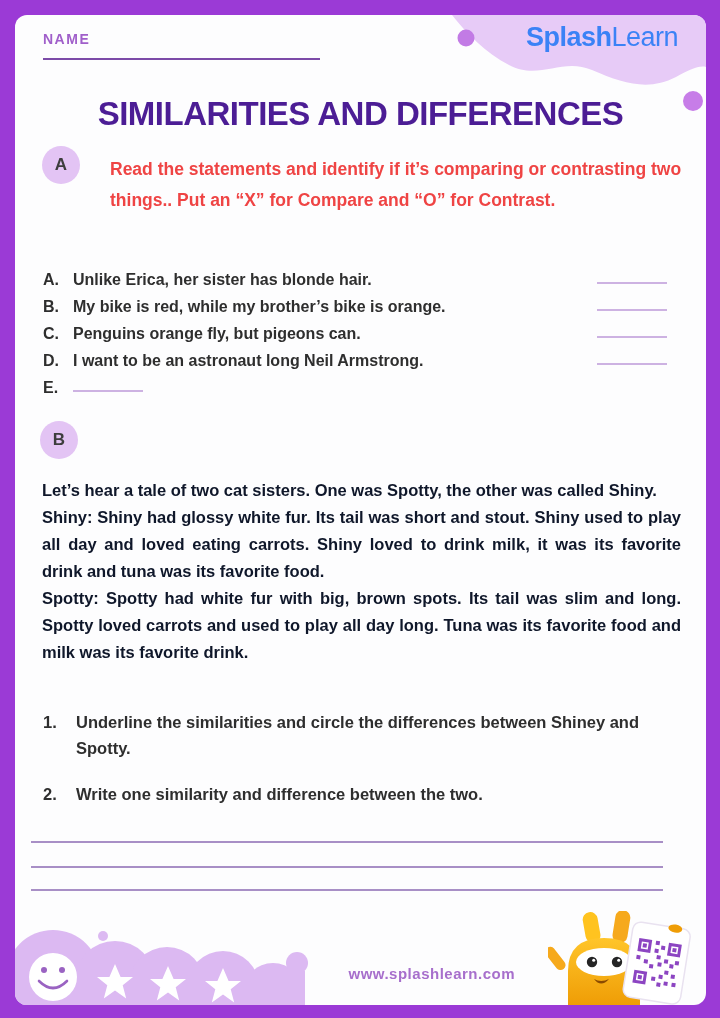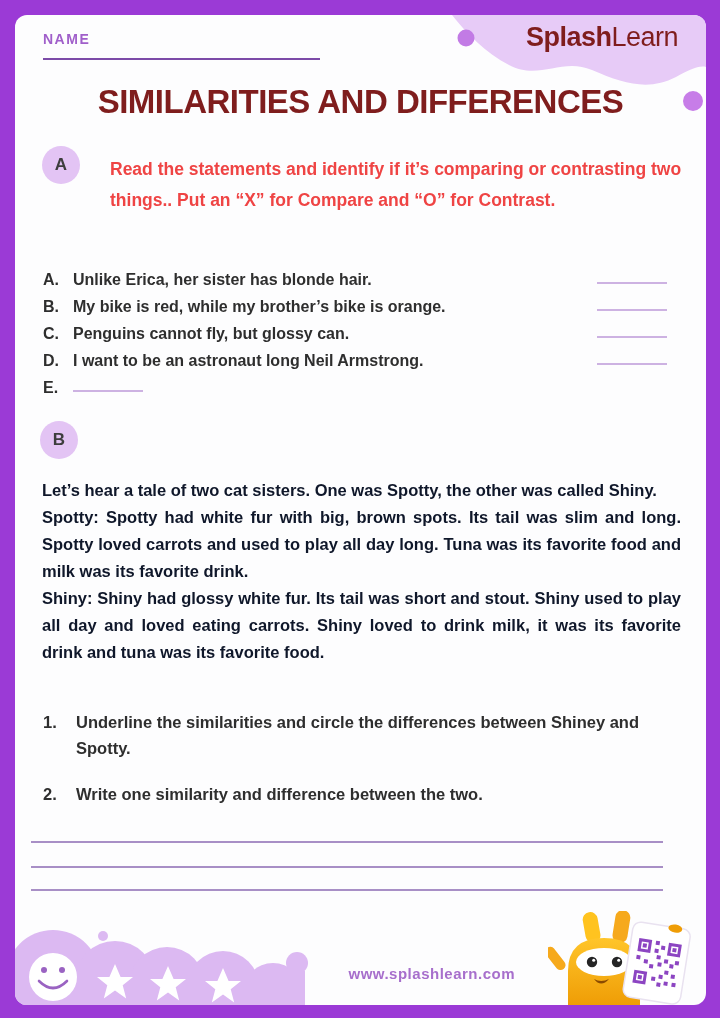--- a/index.html
+++ b/index.html
@@ -7,25 +7,25 @@
   .frame{position:relative;width:720px;height:1018px;background:#9b3ad6;overflow:hidden;}
   .sheet{position:absolute;left:15px;top:15px;width:691px;height:990px;background:#fdfdfe;border-radius:12px;overflow:hidden;}
 
   
   .corner-blob{position:absolute;top:0;right:0;width:272px;height:78px;}
   .title-dot{position:absolute;left:668px;top:76px;width:20px;height:20px;border-radius:50%;background:#c77de8;}
 
   
   .name-label{position:absolute;left:28px;top:16px;font-size:14px;font-weight:700;letter-spacing:1.5px;color:#a05fca;}
   .name-underline{position:absolute;left:28px;top:43px;width:277px;height:2px;background:#7c4ba8;}
-  .logo{position:absolute;top:7px;right:28px;font-size:27px;color:#7f1d1d;letter-spacing:-0.5px;}
+  .logo{position:absolute;top:7px;right:28px;font-size:27px;color:#3b82f6;letter-spacing:-0.5px;}
   .logo .b{font-weight:700;}
   .logo .l{font-weight:400;}
 
-  .page-title{position:absolute;left:0;top:68px;width:100%;text-align:center;font-size:33px;font-weight:700;letter-spacing:-0.5px;color:#7f1d1d;}
+  .page-title{position:absolute;left:0;top:80px;width:100%;text-align:center;font-size:33px;font-weight:700;letter-spacing:-0.5px;color:#4c1d95;}
 
   
   .badge{position:absolute;width:38px;height:38px;border-radius:50%;background:#e3c4f4;display:flex;align-items:center;justify-content:center;font-size:17px;font-weight:700;color:#3d3d3d;}
   .badge-a{left:27px;top:131px;}
   .badge-b{left:25px;top:406px;}
 
   .instr{position:absolute;font-weight:700;color:#ef4444;}
   .instr-a{left:95px;top:139px;width:575px;font-size:17.5px;line-height:31px;}
   .instr-b{left:95px;top:417px;width:575px;font-size:17.5px;line-height:30px;}
 
@@ -83,40 +83,40 @@
         <span class="stmt-text">Unlike Erica, her sister has blonde hair.</span>
         <span class="answer-blank"></span>
       </div>
       <div class="stmt-row">
         <span class="stmt-label">B.</span>
         <span class="stmt-text">My bike is red, while my brother’s bike is orange.</span>
         <span class="answer-blank"></span>
       </div>
       <div class="stmt-row">
         <span class="stmt-label">C.</span>
-        <span class="stmt-text">Penguins cannot fly, but glossy can.</span>
+        <span class="stmt-text">Penguins orange fly, but pigeons can.</span>
         <span class="answer-blank"></span>
       </div>
       <div class="stmt-row">
         <span class="stmt-label">D.</span>
         <span class="stmt-text">I want to be an astronaut long Neil Armstrong.</span>
         <span class="answer-blank"></span>
       </div>
       <div class="stmt-row">
         <span class="stmt-label">E.</span>
         <span class="answer-blank"></span>
       </div>
     </div>
 
     <div class="badge badge-b">B</div>
 
     <div class="passage">
       <p>Let’s hear a tale of two cat sisters. One was Spotty, the other was called Shiny.</p>
+      <p>Shiny: Shiny had glossy white fur. Its tail was short and stout. Shiny used to play all day and loved eating carrots. Shiny loved to drink milk, it was its favorite drink and tuna was its favorite food.</p>
       <p>Spotty: Spotty had white fur with big, brown spots. Its tail was slim and long. Spotty loved carrots and used to play all day long. Tuna was its favorite food and milk was its favorite drink.</p>
-      <p>Shiny: Shiny had glossy white fur. Its tail was short and stout. Shiny used to play all day and loved eating carrots. Shiny loved to drink milk, it was its favorite drink and tuna was its favorite food.</p>
     </div>
 
     <div class="question q1">
       <span class="q-num">1.</span>
       <span class="q-text">Underline the similarities and circle the differences between Shiney and Spotty.</span>
     </div>
     <div class="question q2">
       <span class="q-num">2.</span>
       <span class="q-text">Write one similarity and difference between the two.</span>
     </div>

